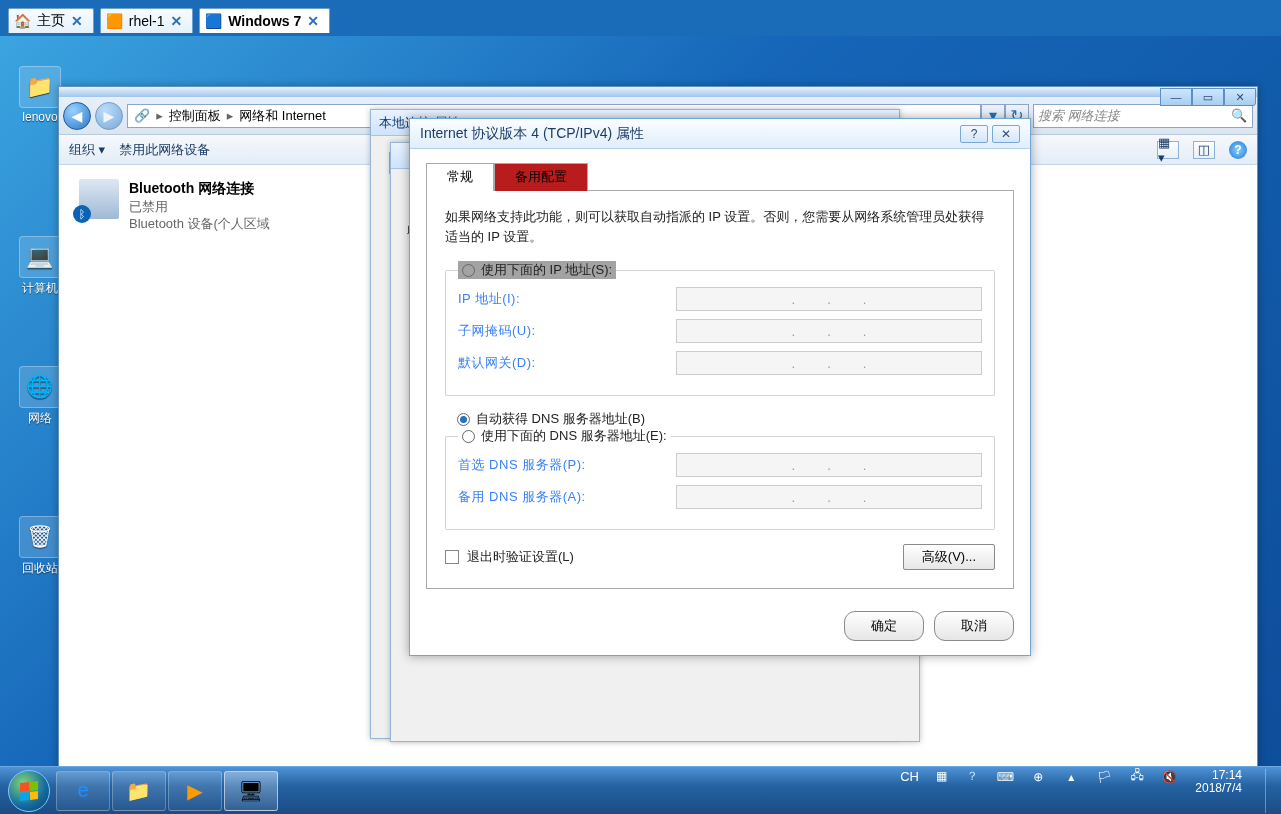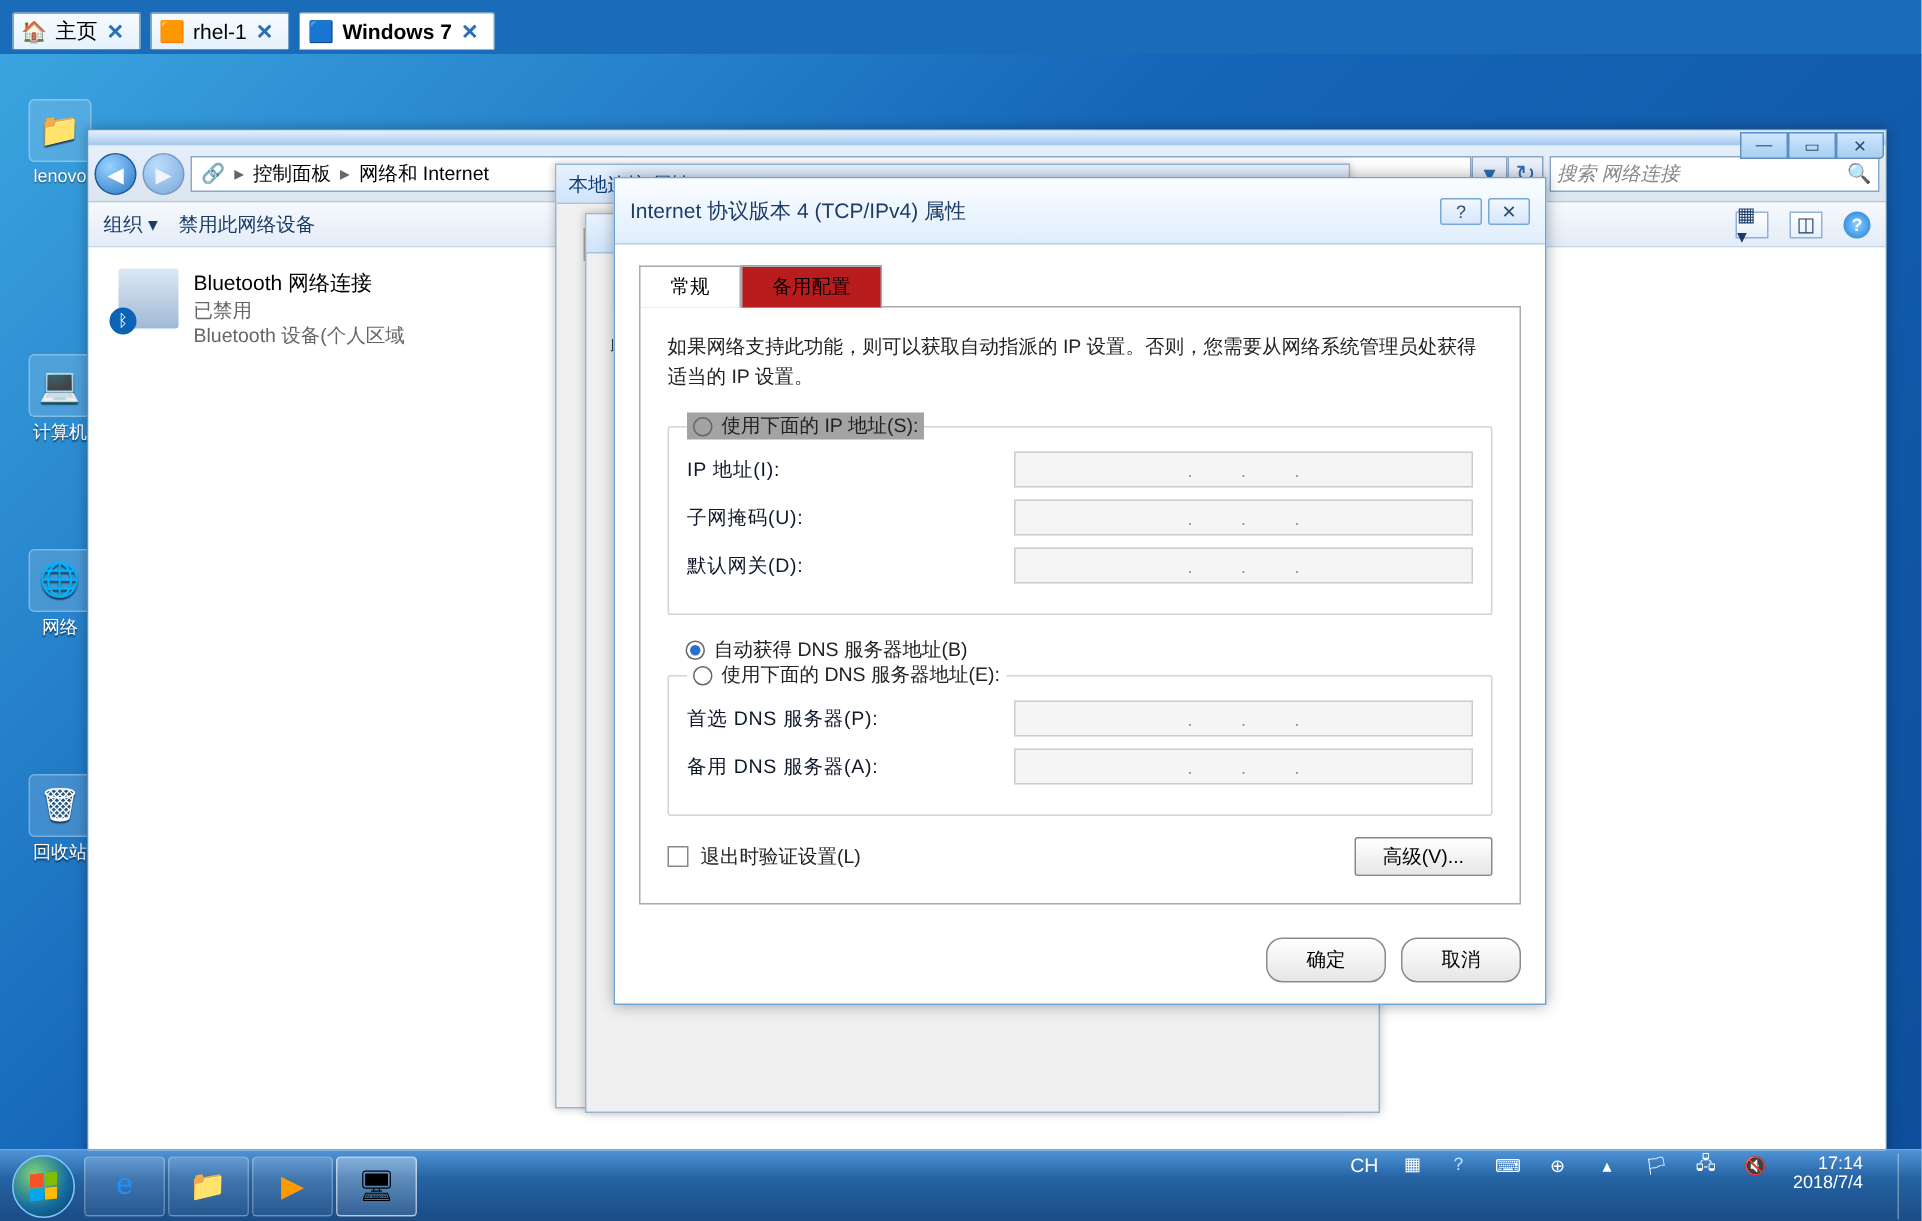--- a/index.html
+++ b/index.html
@@ -33,47 +33,47 @@
 .toolbar { display: flex; align-items: center; height: 30px; background: linear-gradient(#f6f9fe,#e3ecf7); border-bottom: 1px solid #c5d5e8; padding: 0 10px; gap: 14px; font-size: 13px; color: #1a3c66; }
 .toolbar .spacer { flex: 1; }
 .toolbar .sq { width: 22px; height: 18px; border: 1px solid #8fb2d5; background: linear-gradient(#fff,#e6eff9); display: flex; align-items: center; justify-content: center; cursor: pointer; }
 .toolbar .help { width: 18px; height: 18px; border-radius: 50%; background: radial-gradient(#8ad1ff,#1b78d6); color: #fff; font-weight: bold; display: flex; align-items: center; justify-content: center; font-size: 12px; cursor: pointer; }
 .content { display: flex; height: 632px; background: #fff; }
 .devices { padding: 14px 20px; }
 .device-item { display: flex; gap: 10px; }
 .device-icon { width: 40px; height: 40px; background: linear-gradient(#dde8f3,#9fb9d5); border-radius: 2px; position: relative; }
 .bt-badge { position: absolute; bottom: -4px; left: -6px; width: 18px; height: 18px; border-radius: 50%; background: #0a63b4; color: #fff; font-size: 11px; display: flex; align-items: center; justify-content: center; }
 .device-text { font-size: 14px; line-height: 1.35; }
-.device-name { font-weight: 400; }
+.device-name { font-weight: 700; }
 .device-status { color: #666; font-size: 13px; }
 .device-desc { color: #666; font-size: 13px; }
 
 
 .behind-win { position: absolute; background: #f0f0f0; border: 1px solid #97b6d7; box-shadow: 0 0 6px rgba(0,0,0,.25); }
 .behind-win .hd { height: 26px; background: linear-gradient(#e9f2ff,#cfe3fa); border-bottom: 1px solid #a8c4e4; font-size: 13px; padding: 4px 8px; color: #0c3e77; }
 .behind-win .tab-stub { display: inline-block; margin: 6px 0 0 8px; padding: 2px 8px; background: #fff; border: 1px solid #aaa; border-bottom: none; font-size: 12px; }
 .behind-win .body { padding: 10px; font-size: 12px; color: #333; }
 
 
 .dialog { position: absolute; top: 118px; left: 409px; width: 622px; background: #fff; border: 1px solid #6fa5d7; box-shadow: 0 0 10px rgba(0,0,0,.35); }
-.dialog-title { height: 44px; background: linear-gradient(#fafdff,#e0eefc); display: flex; align-items: center; padding: 0 10px; font-size: 14px; color: #1e3c68; border-bottom: 1px solid #b5cee7; }
+.dialog-title { height: 30px; background: linear-gradient(#fafdff,#e0eefc); display: flex; align-items: center; padding: 0 10px; font-size: 14px; color: #1e3c68; border-bottom: 1px solid #b5cee7; }
 .dialog-title .ttl-spacer { flex: 1; }
 .dlg-btn { width: 28px; height: 18px; background: linear-gradient(#f2f8ff,#d5e6fb); border: 1px solid #7aa8d6; display: flex; align-items: center; justify-content: center; font-size: 12px; color: #2e4e70; margin-left: 4px; cursor: pointer; border-radius: 2px; }
 .dialog-body { padding: 14px 16px 12px; }
 .dlg-tabs { display: flex; font-size: 13px; }
 .dlg-tab { padding: 4px 20px 5px; border: 1px solid #aaa; border-bottom: none; background: #b91c1c; cursor: pointer; }
 .dlg-tab.active { background: #fff; position: relative; z-index: 2; }
 .dlg-panel { border: 1px solid #aaa; margin-top: -1px; padding: 16px 18px 18px; font-size: 13px; color: #222; }
 .dlg-desc { line-height: 1.5; margin-bottom: 24px; }
 .radio-row { display: flex; align-items: center; gap: 6px; margin: 6px 2px 8px 12px; }
 .radio { width: 13px; height: 13px; border: 1px solid #666; border-radius: 50%; display: inline-flex; align-items: center; justify-content: center; }
 .radio.checked::after { content: ""; width: 7px; height: 7px; background: #2a6fc8; border-radius: 50%; }
 .fieldset { border: 1px solid #d4d4d4; border-radius: 2px; padding: 8px 12px 12px; margin: 0 0 14px 0; }
 .field-row { display: flex; align-items: center; margin: 8px 0; gap: 8px; }
-.field-label { width: 210px; color: #0f172a; letter-spacing: .5px; }
+.field-label { width: 210px; color: #3b82f6; letter-spacing: .5px; }
 .ip-input { flex: 1; height: 24px; background: #f5f5f5; border: 1px solid #ccc; color: #aaa; display: flex; align-items: center; justify-content: center; gap: 32px; font-size: 13px; }
 .ip-input span { color: #999; }
 .row-split { display: flex; align-items: center; margin-top: 14px; }
 .checkbox { width: 14px; height: 14px; border: 1px solid #888; margin-right: 8px; }
 .btn { background: linear-gradient(#fff,#e6e6e6); border: 1px solid #8a8a8a; padding: 3px 18px; font-size: 13px; cursor: pointer; border-radius: 2px; }
 .btn.primary { padding: 5px 26px; border-radius: 11px; }
 .dlg-footer { display: flex; justify-content: flex-end; gap: 10px; padding: 10px 16px 14px; }
 
 
 .taskbar { position: absolute; bottom: 0; left: 0; width: 1281px; height: 48px; background: linear-gradient(#4f93d6,#2462a2 40%,#1b4c85); border-top: 1px solid #6ea8e0; display: flex; align-items: center; padding: 0 2px; }

